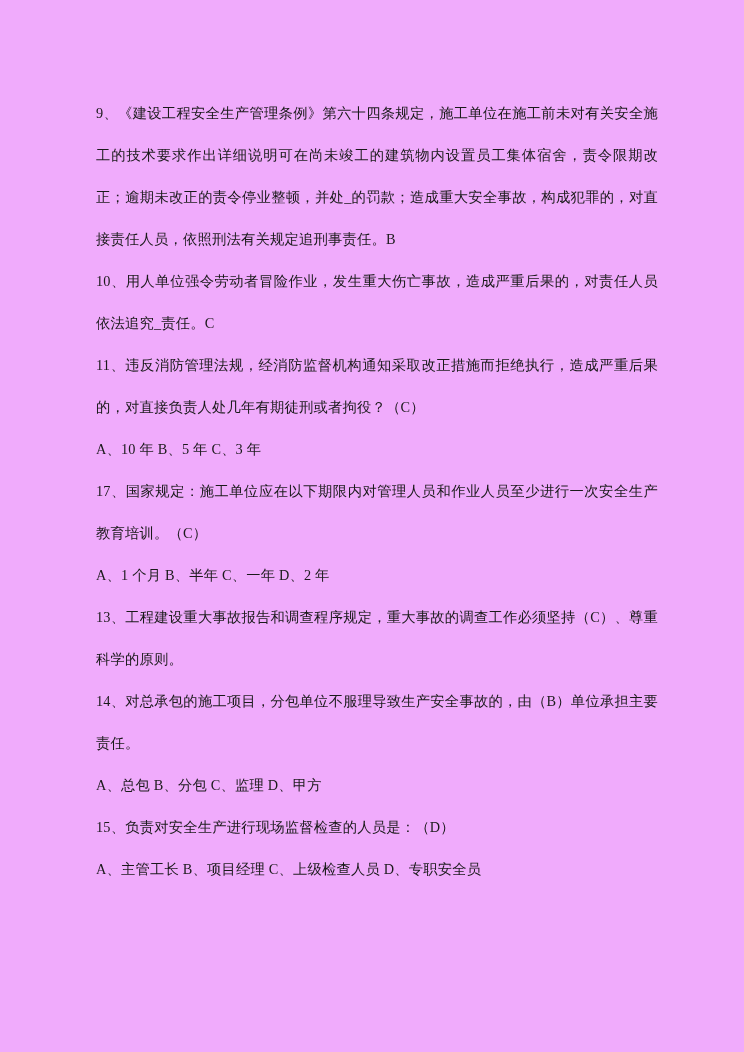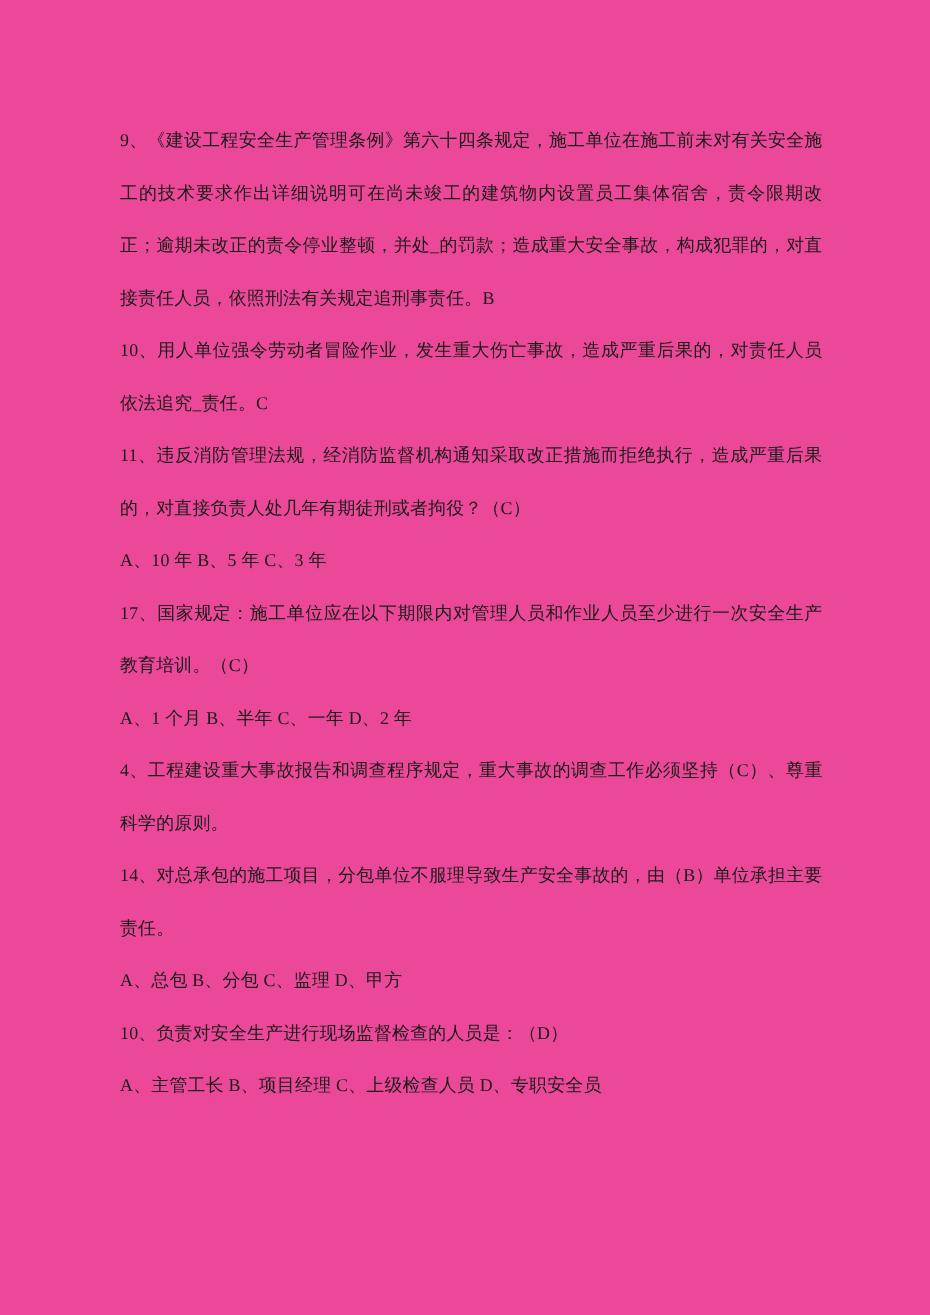--- a/index.html
+++ b/index.html
@@ -11,21 +11,21 @@
     width: 744px;
     height: 1052px;
     font-family: "Liberation Serif", "DejaVu Serif", serif;
     color: #000000;
     overflow: hidden;
   }
   .page {
     position: relative;
     width: 744px;
     height: 1052px;
-    background: #ec4899;
+    background: #f0abfc;
     box-sizing: border-box;
     padding: 92px 86px 40px 96px;
   }
   .doc-body {
     font-size: 14.3px;
     line-height: 1.0;
   }
   .para {
     margin: 0 0 0 0;
     padding: 0;
@@ -42,19 +42,19 @@
 <body>
 
 <div class="page">
   <div class="doc-body">
     <p class="para">9、《建设工程安全生产管理条例》第六十四条规定，施工单位在施工前未对有关安全施工的技术要求作出详细说明可在尚未竣工的建筑物内设置员工集体宿舍，责令限期改正；逾期未改正的责令停业整顿，并处_的罚款；造成重大安全事故，构成犯罪的，对直接责任人员，依照刑法有关规定追刑事责任。B</p>
     <p class="para">10、用人单位强令劳动者冒险作业，发生重大伤亡事故，造成严重后果的，对责任人员依法追究_责任。C</p>
     <p class="para">11、违反消防管理法规，经消防监督机构通知采取改正措施而拒绝执行，造成严重后果的，对直接负责人处几年有期徒刑或者拘役？（C）</p>
     <p class="para">A、10 年 B、5 年 C、3 年</p>
     <p class="para">17、国家规定：施工单位应在以下期限内对管理人员和作业人员至少进行一次安全生产教育培训。（C）</p>
     <p class="para">A、1 个月 B、半年 C、一年 D、2 年</p>
-    <p class="para">4、工程建设重大事故报告和调查程序规定，重大事故的调查工作必须坚持（C）、尊重科学的原则。</p>
+    <p class="para">13、工程建设重大事故报告和调查程序规定，重大事故的调查工作必须坚持（C）、尊重科学的原则。</p>
     <p class="para">14、对总承包的施工项目，分包单位不服理导致生产安全事故的，由（B）单位承担主要责任。</p>
     <p class="para">A、总包 B、分包 C、监理 D、甲方</p>
-    <p class="para">10、负责对安全生产进行现场监督检查的人员是：（D）</p>
+    <p class="para">15、负责对安全生产进行现场监督检查的人员是：（D）</p>
     <p class="para">A、主管工长 B、项目经理 C、上级检查人员 D、专职安全员</p>
   </div>
 </div>
 
 </body></html>

